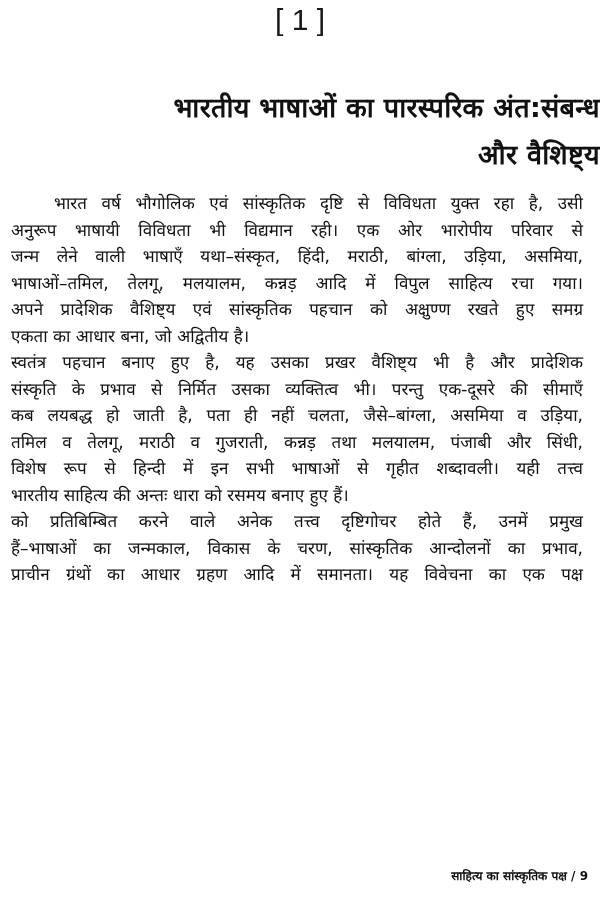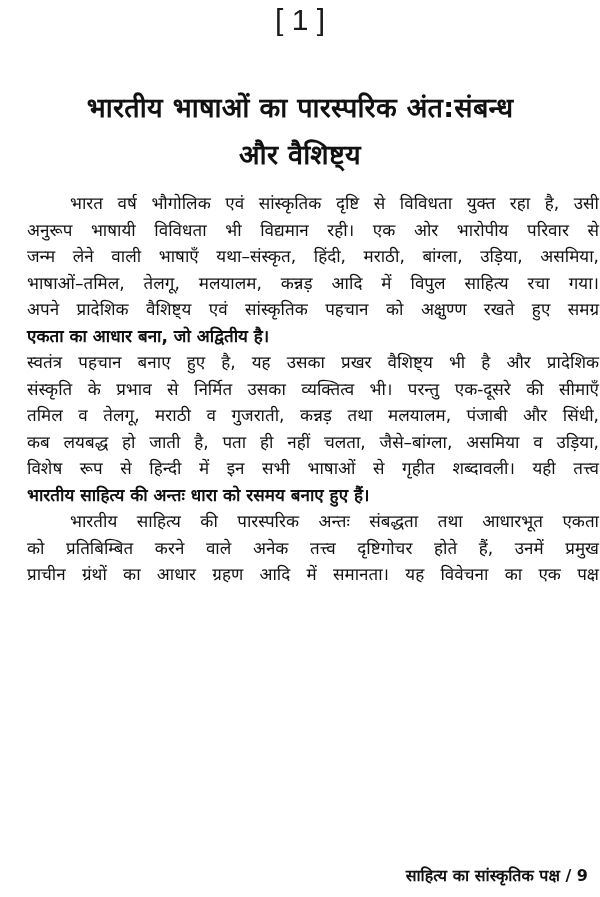--- a/index.html
+++ b/index.html
@@ -6,39 +6,39 @@
     body {
       width: 600px; height: 897px; position: relative; overflow: hidden;
       font-family: "DejaVu Sans", sans-serif; color: #111;
     }
     .chapter-num {
       position: absolute; top: 2px; left: 0; width: 600px; text-align: center;
       font-family: "Liberation Sans", sans-serif; font-size: 30px; line-height: 36px;
       color: #1a1a1a;
     }
     .title {
-      position: absolute; top: 84px; left: 0; width: 600px; text-align: center;
+      position: absolute; top: 84px; left: 0; width: 600px; text-align: right;
       font-family: "DejaVu Sans", sans-serif; font-weight: bold;
       font-size: 27px; line-height: 47px; color: #111;
       letter-spacing: 0.3px;
     }
     .body-text {
-      position: absolute; top: 190px; left: 27px; width: 572px;
+      position: absolute; top: 190px; left: 11px; width: 572px;
     }
     .line {
       display: block; height: 26.5px; line-height: 26.5px;
       font-size: 17px; white-space: nowrap;
       text-align: justify; text-align-last: justify;
     }
     .line.indent { padding-left: 43px; }
-    .line.last { text-align-last: left; font-weight: bold; }
+    .line.last { text-align-last: left; }
     .footer {
       position: absolute; top: 863px; right: 12px;
       font-family: "DejaVu Sans", sans-serif; font-weight: bold;
-      font-size: 16px; line-height: 26px; color: #111;
+      font-size: 12px; line-height: 26px; color: #111;
     }
   </style>
 </head>
 <body>
 
 <div class="chapter-num">[ 1 ]</div>
 
 <h1 class="title" style="margin:0;">
   <span style="display:block">भारतीय भाषाओं का पारस्परिक अंत:संबन्ध</span>
   <span style="display:block">और वैशिष्ट्य</span>
@@ -49,27 +49,27 @@
     <span class="line indent">भारत वर्ष भौगोलिक एवं सांस्कृतिक दृष्टि से विविधता युक्त रहा है, उसी</span>
     <span class="line">अनुरूप भाषायी विविधता भी विद्यमान रही। एक ओर भारोपीय परिवार से</span>
     <span class="line">जन्म लेने वाली भाषाएँ यथा–संस्कृत, हिंदी, मराठी, बांग्ला, उड़िया, असमिया,</span>
     <span class="line">भाषाओं–तमिल, तेलगू, मलयालम, कन्नड़ आदि में विपुल साहित्य रचा गया।</span>
     <span class="line">अपने प्रादेशिक वैशिष्ट्य एवं सांस्कृतिक पहचान को अक्षुण्ण रखते हुए समग्र</span>
     <span class="line last">एकता का आधार बना, जो अद्वितीय है।</span>
   </div>
   <div>
     <span class="line">स्वतंत्र पहचान बनाए हुए है, यह उसका प्रखर वैशिष्ट्य भी है और प्रादेशिक</span>
     <span class="line">संस्कृति के प्रभाव से निर्मित उसका व्यक्तित्व भी। परन्तु एक-दूसरे की सीमाएँ</span>
+    <span class="line">कब लयबद्ध हो जाती है, पता ही नहीं चलता, जैसे–बांग्ला, असमिया व उड़िया,</span>
     <span class="line">तमिल व तेलगू, मराठी व गुजराती, कन्नड़ तथा मलयालम, पंजाबी और सिंधी,</span>
-    <span class="line">कब लयबद्ध हो जाती है, पता ही नहीं चलता, जैसे–बांग्ला, असमिया व उड़िया,</span>
     <span class="line">विशेष रूप से हिन्दी में इन सभी भाषाओं से गृहीत शब्दावली। यही तत्त्व</span>
     <span class="line last">भारतीय साहित्य की अन्तः धारा को रसमय बनाए हुए हैं।</span>
   </div>
   <div>
-    <span class="line indent">भारतीय साहित्य की पारस्परिक अन्तः संबद्धता तथा आधारभूत एकता</span>
     <span class="line">को प्रतिबिम्बित करने वाले अनेक तत्त्व दृष्टिगोचर होते हैं, उनमें प्रमुख</span>
+    <span class="line">हैं–भाषाओं का जन्मकाल, विकास के चरण, सांस्कृतिक आन्दोलनों का प्रभाव,</span>
     <span class="line">प्राचीन ग्रंथों का आधार ग्रहण आदि में समानता। यह विवेचना का एक पक्ष</span>
   </div>
 </div>
 
 <div class="footer">
   <span>साहित्य का सांस्कृतिक पक्ष</span><span> / </span><span>9</span>
 </div>
 
 </body></html>

